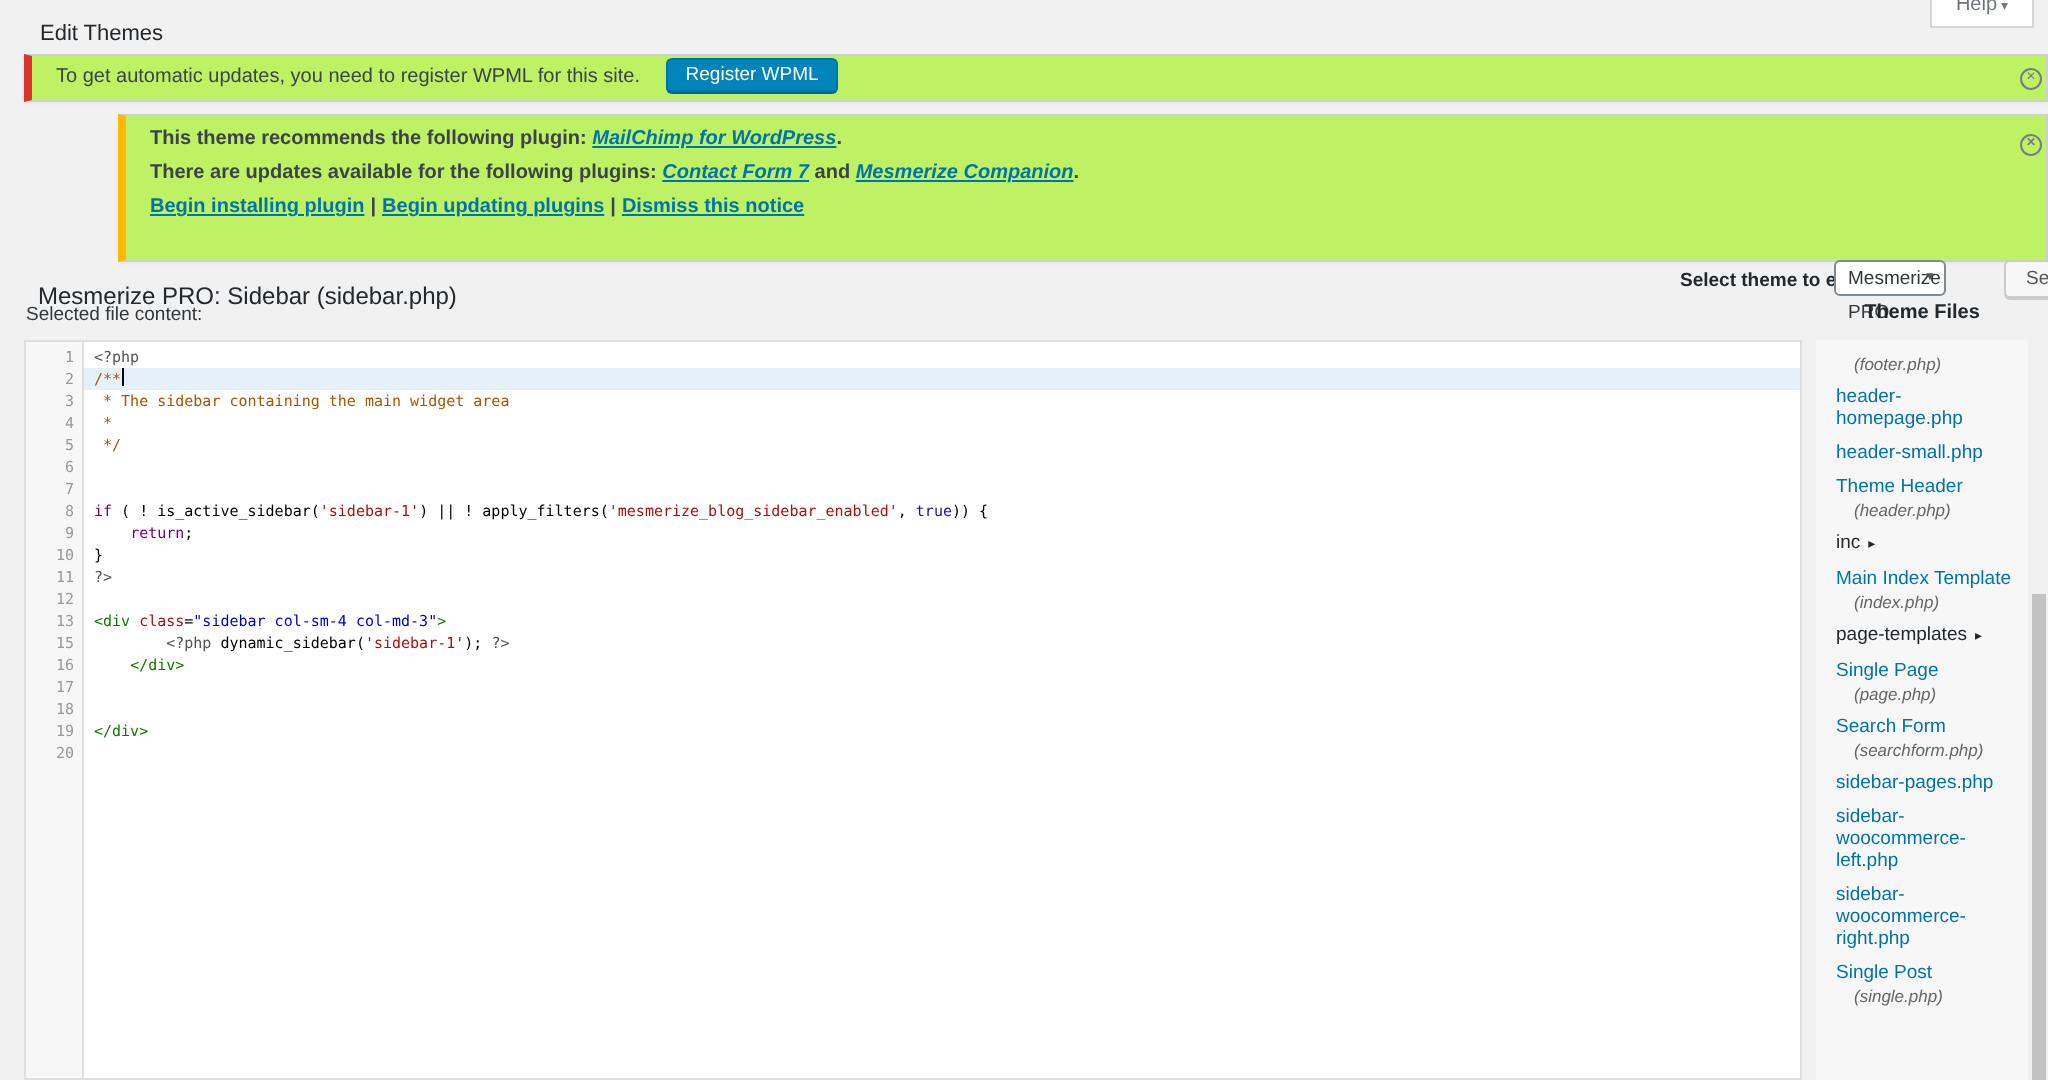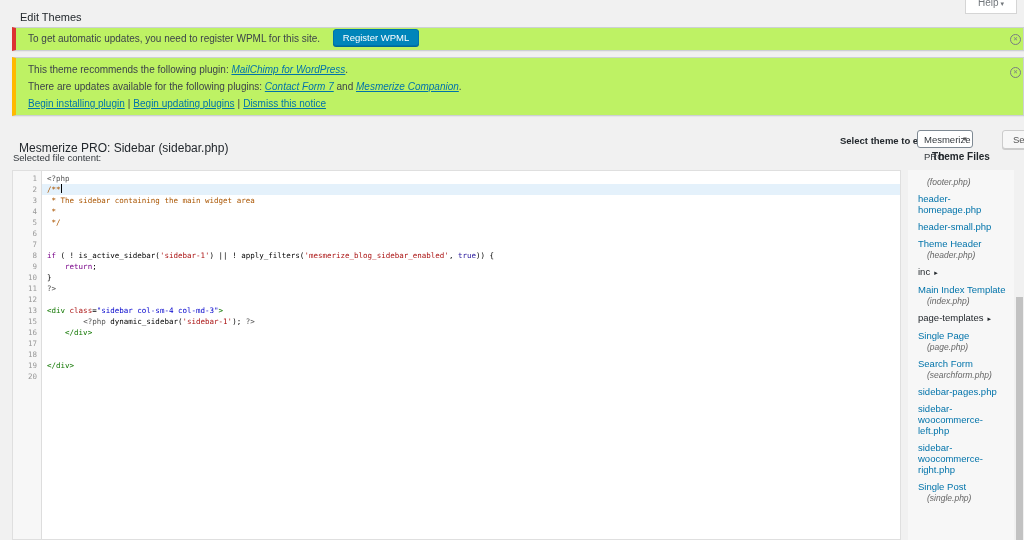--- a/index.html
+++ b/index.html
@@ -9,21 +9,21 @@
   
   .page-title{position:absolute;left:20px;top:4px;font-size:11px;font-weight:400;color:#23282d;}
   .help-tab{position:absolute;left:965px;top:-7px;width:50px;height:20px;background:#fff;
     border:1px solid #d5d5d5;border-top:none;color:#72777c;font-size:10px;line-height:19px;text-align:center;}
   .help-tab .caret{font-size:7px;margin-left:2px;color:#72777c;}
 
   
   .notice{position:absolute;left:12px;right:0;background:#bef264;border:1px solid #ccd0d4;
     box-shadow:0 1px 1px rgba(0,0,0,.04);font-size:10px;color:#3c434a;}
   .notice-red{top:27px;height:22px;border-left:4px solid #dc3232;line-height:22px;padding-left:12px;}
-  .notice-yellow{top:57px;height:46px;border-left:4px solid #ffb900;padding:6px 12px 5px;font-weight:400;}
+  .notice-yellow{top:57px;height:46px;border-left:4px solid #ffb900;padding:6px 12px 20px;font-weight:700;margin-left:47px;}
   .notice-yellow p{margin:0 0 6px 0;line-height:11px;}
   .notice a{color:#0073aa;text-decoration:underline;}
   .plugin-link{font-style:italic;}
   .sep{margin:0 3px;color:#3c434a;}
   .btn-primary{margin-left:10px;background:#0085ba;border:1px solid #0073aa;box-shadow:0 1px 0 #006799;
     color:#fff;font-size:9.5px;padding:2px 9px;border-radius:3px;cursor:pointer;vertical-align:1px;font-family:inherit;}
   .dismiss{position:absolute;right:2px;width:9px;height:9px;border:1px solid #787c82;border-radius:50%;
     color:#787c82;font-size:6px;line-height:9px;text-align:center;cursor:pointer;}
   .notice-red .dismiss{top:6px;}
   .notice-yellow .dismiss{top:9px;}

